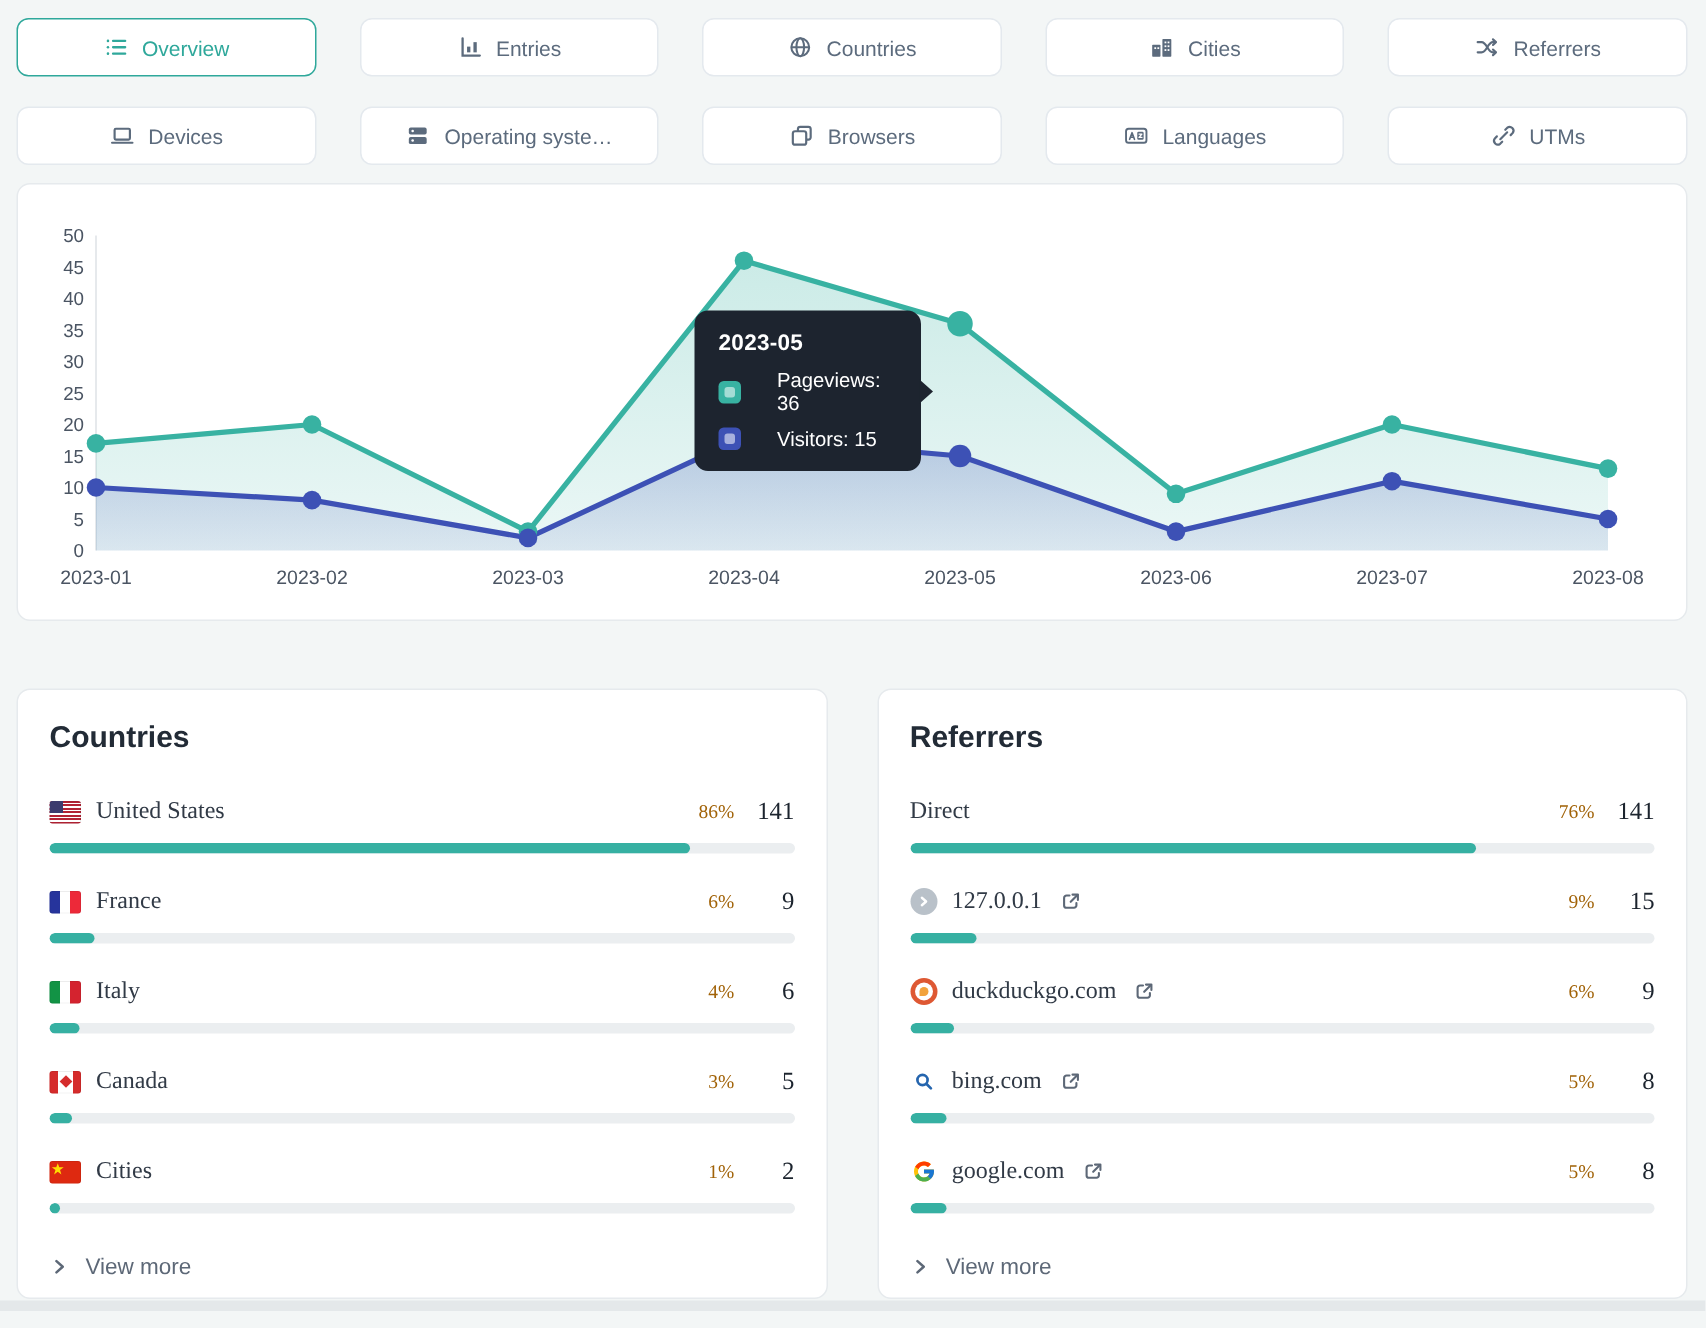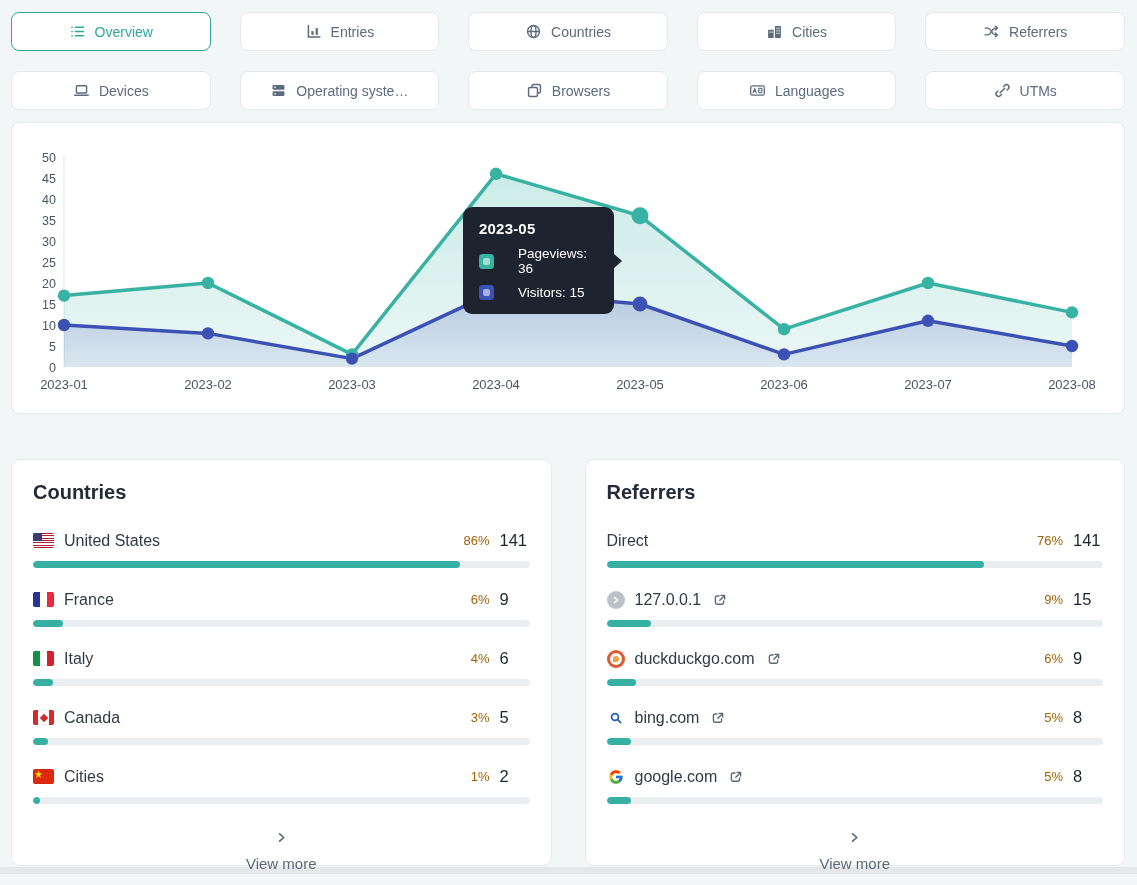--- a/index.html
+++ b/index.html
@@ -106,46 +106,46 @@
     padding: 21px 21px 18px 21px;
     height: 407px;
   }
   .card-title { font-size: 20px; font-weight: 600; color: #222b36; margin-bottom: 27px; }
   .stat-row { margin-bottom: 22px; }
   .stat-top {
     display: flex;
     align-items: center;
     gap: 10px;
     margin-bottom: 11px;
+    font-family: Liberation Serif, serif;
   }
   .stat-name { font-size: 16px; color: #313a46; }
   .stat-spacer { flex: 1; }
   .stat-pct { font-size: 13px; color: #a16207; min-width: 34px; text-align: right; }
-  .stat-count { font-size: 16.5px; font-weight: 500; color: #1c242e; min-width: 30px; }
+  .stat-count { font-size: 16.5px; font-weight: 500; color: #1c242e; min-width: 30px; text-align: right; }
   .bar-track {
     height: 7px;
     border-radius: 4px;
     background: #ebeef0;
     overflow: hidden;
   }
   .bar-fill {
     height: 100%;
     min-width: 7px;
     border-radius: 4px;
     background: #36b0a2;
   }
   .view-more {
     display: flex;
     align-items: center;
     gap: 11px;
     margin-top: 27px;
     font-size: 15px;
     color: #5d6877;
     cursor: pointer;
-    flex-direction: column;
   }
   
   .flag { width: 21px; height: 15px; border-radius: 2px; position: relative; overflow: hidden; flex: 0 0 auto; box-shadow: inset 0 0 0 .5px rgba(0,0,0,.10); }
   .flag-us { background: repeating-linear-gradient(180deg, #b22234 0 1.16px, #ffffff 1.16px 2.31px); }
   .flag-us::after { content:''; position:absolute; left:0; top:0; width:9px; height:8px; background:#3c3b6e; }
   .flag-fr { background: linear-gradient(90deg, #26349c 0 33.3%, #ffffff 33.3% 66.6%, #ed2939 66.6%); }
   .flag-it { background: linear-gradient(90deg, #129345 0 33.3%, #ffffff 33.3% 66.6%, #d4232f 66.6%); }
   .flag-ca { background: linear-gradient(90deg, #d52b2b 0 26%, #ffffff 26% 74%, #d52b2b 74%); }
   .flag-ca::after { content:''; position:absolute; left:50%; top:50%; width:6px; height:6px; transform: translate(-50%,-50%) rotate(45deg); background:#d52b2b; }
   .flag-cn { background: #de2910; }

